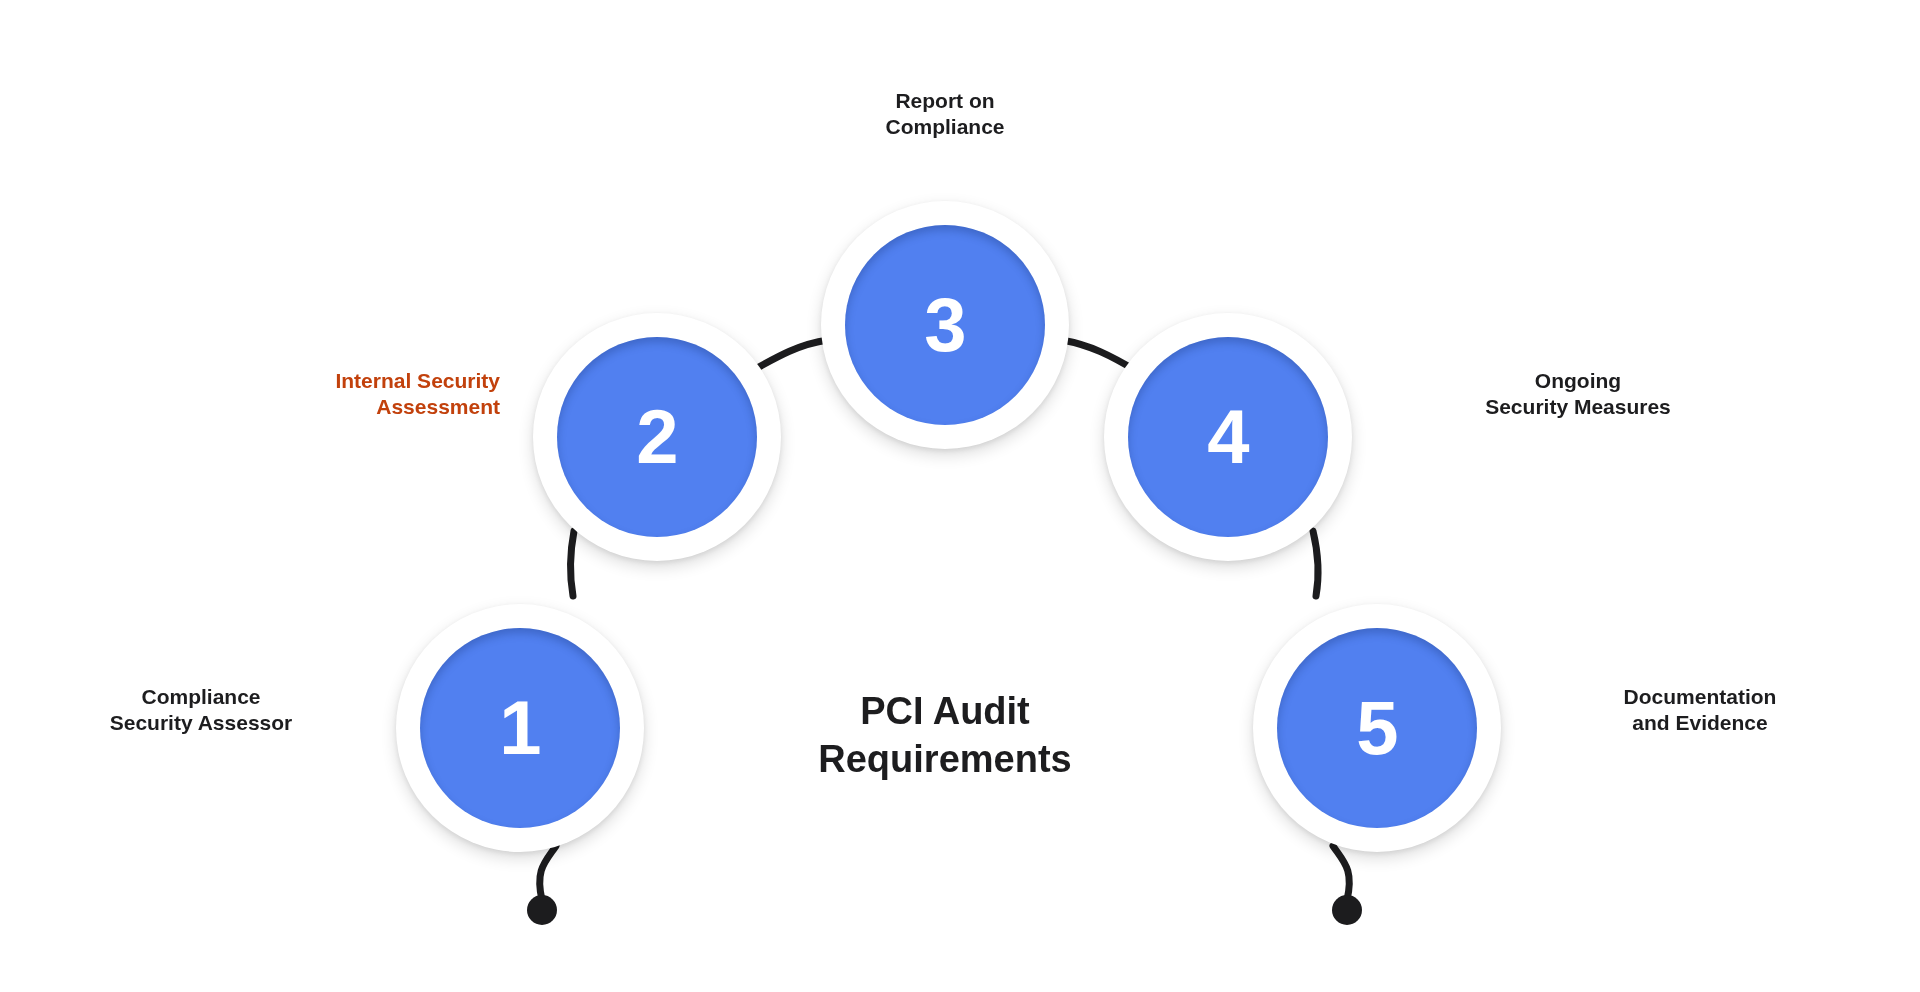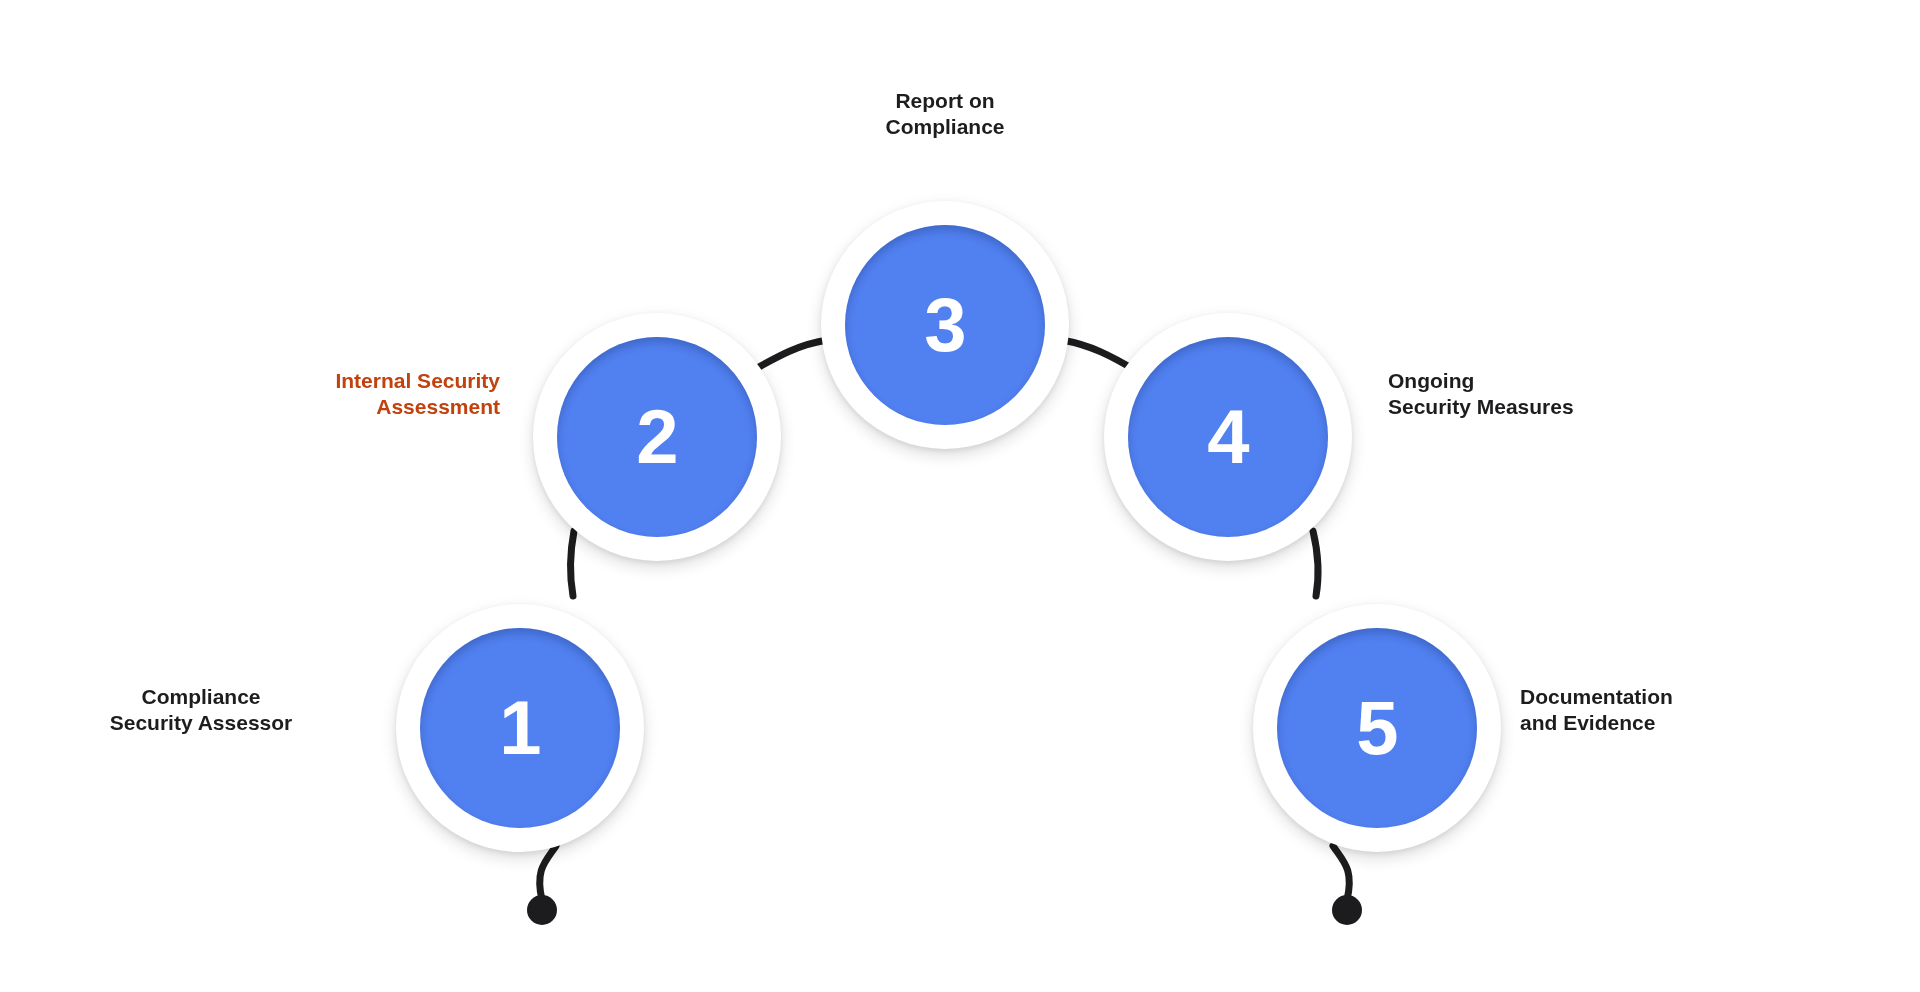--- a/index.html
+++ b/index.html
@@ -58,21 +58,21 @@
   .label {
     position: absolute;
     color: #1d1d1f;
     font-family: "Liberation Sans", sans-serif;
     font-size: 21px;
     font-weight: 700;
     line-height: 1.24;
     white-space: pre-line;
   }
   .label.right-al { text-align: right; }
-  .label.left-al  { text-align: left; }
+  .label.left-al  { text-align: center; }
   .label.center-al{ text-align: center; }
   .center-title {
     position: absolute;
     color: #1d1d1f;
     font-family: "Liberation Sans", sans-serif;
     font-size: 38px;
     font-weight: 700;
     line-height: 1.25;
     text-align: center;
     white-space: pre-line;
@@ -131,14 +131,16 @@
       <div class="label right-al" style="left: 140px; top: 368px; width: 360px; color: #c2410c;">Internal Security
 Assessment</div>
       <div class="label center-al" style="left: 785px; top: 88px; width: 320px; color: rgb(29, 29, 31);">Report on
 Compliance</div>
       <div class="label left-al" style="left: 1388px; top: 368px; width: 380px; color: rgb(29, 29, 31);">Ongoing
 Security Measures</div>
       <div class="label left-al" style="left: 1520px; top: 684px; width: 360px; color: rgb(29, 29, 31);">Documentation
 and Evidence</div>
     </div>
 
+  <div class="center-title" style="left: 790px; top: 688px; width: 310px; color: rgb(29, 29, 31);">PCI Audit
+Requirements</div>
 
 </div>
 
 </body></html>

